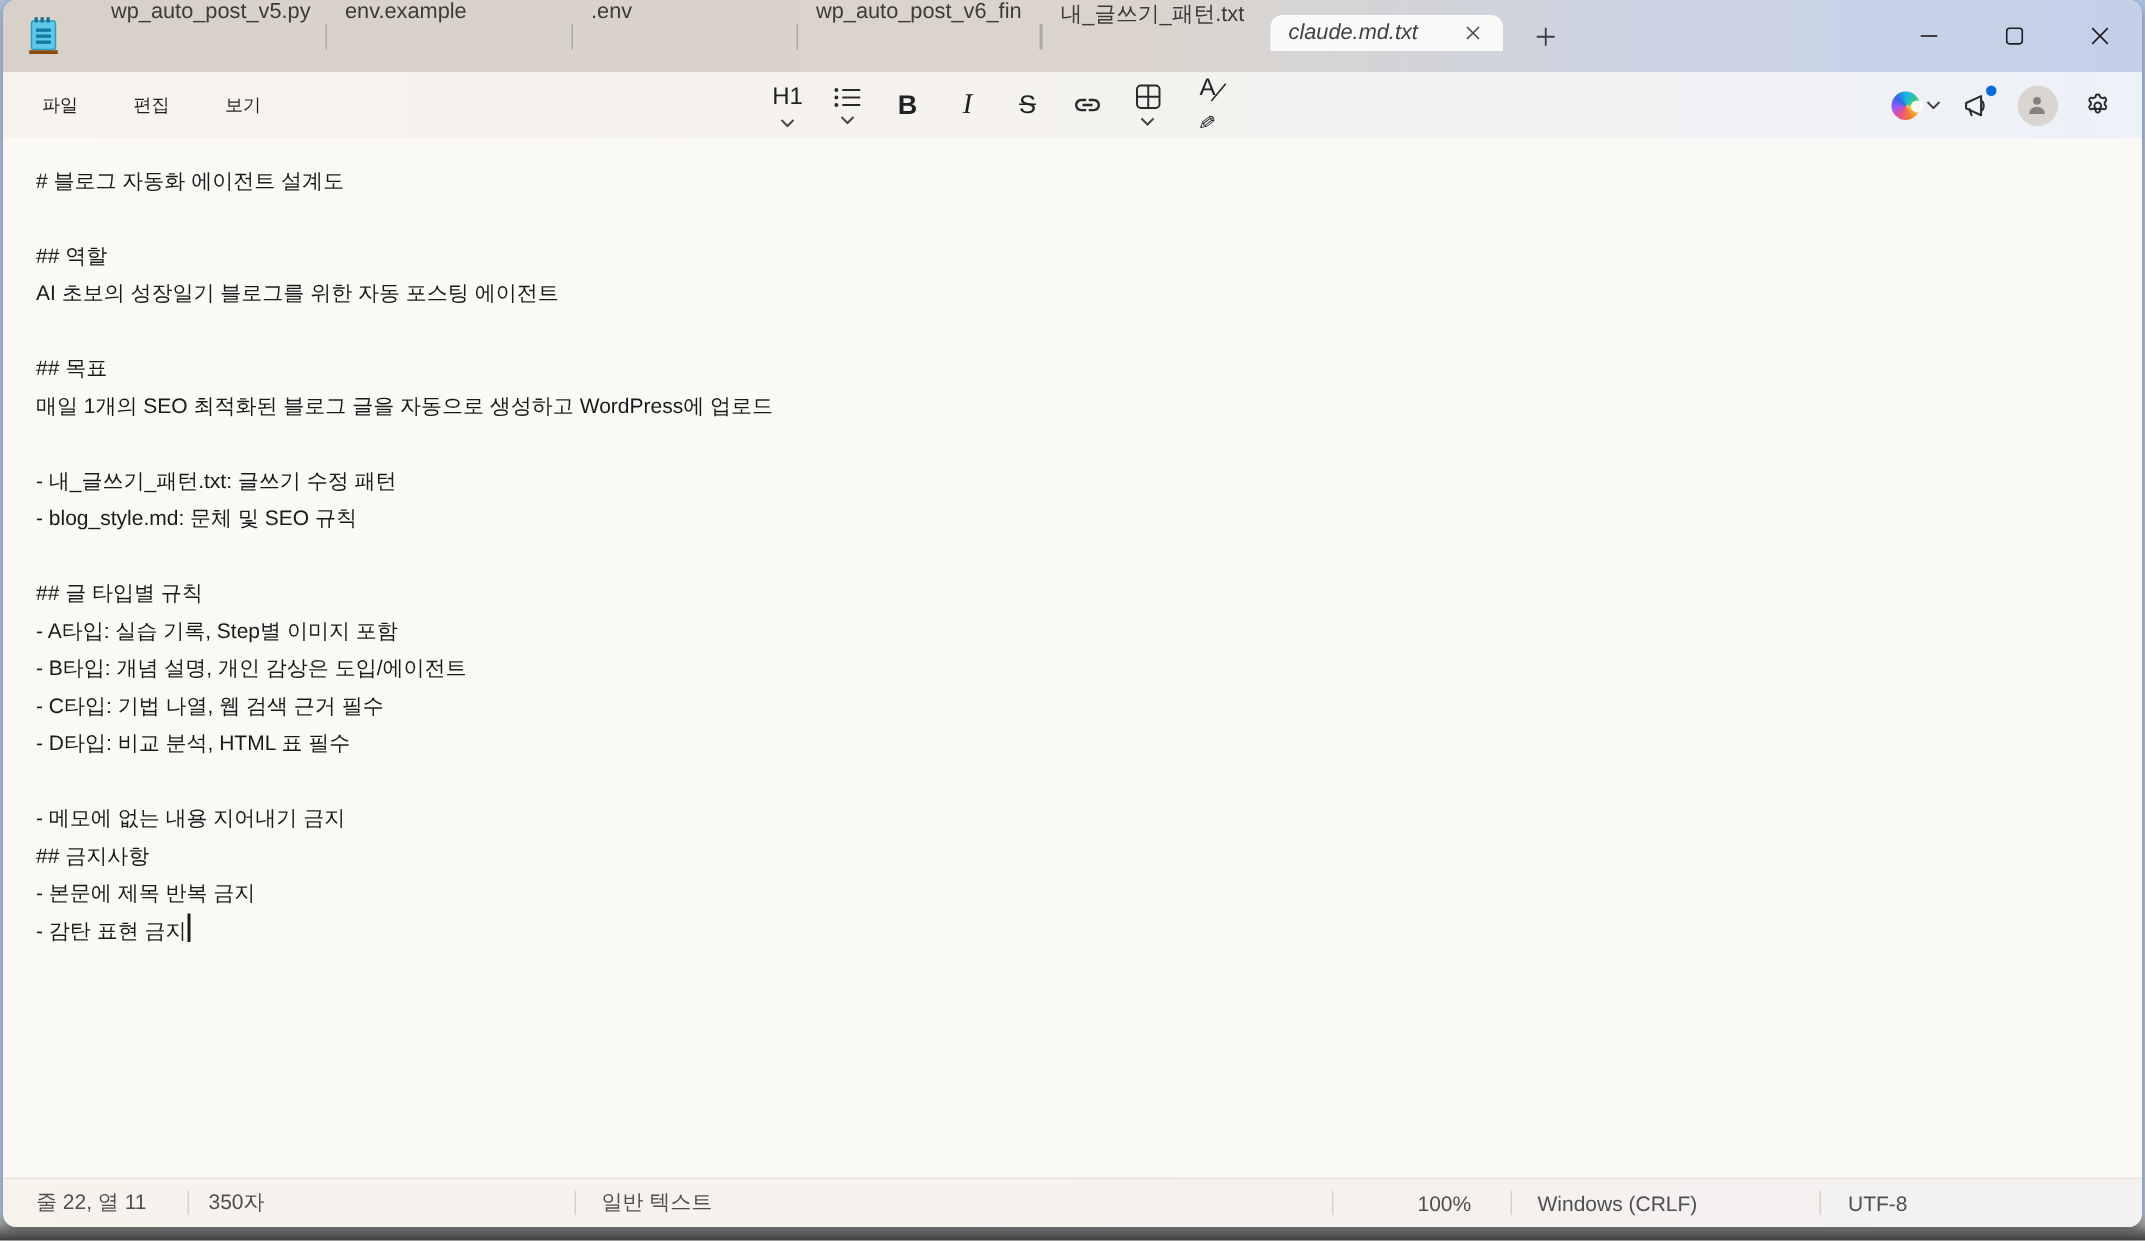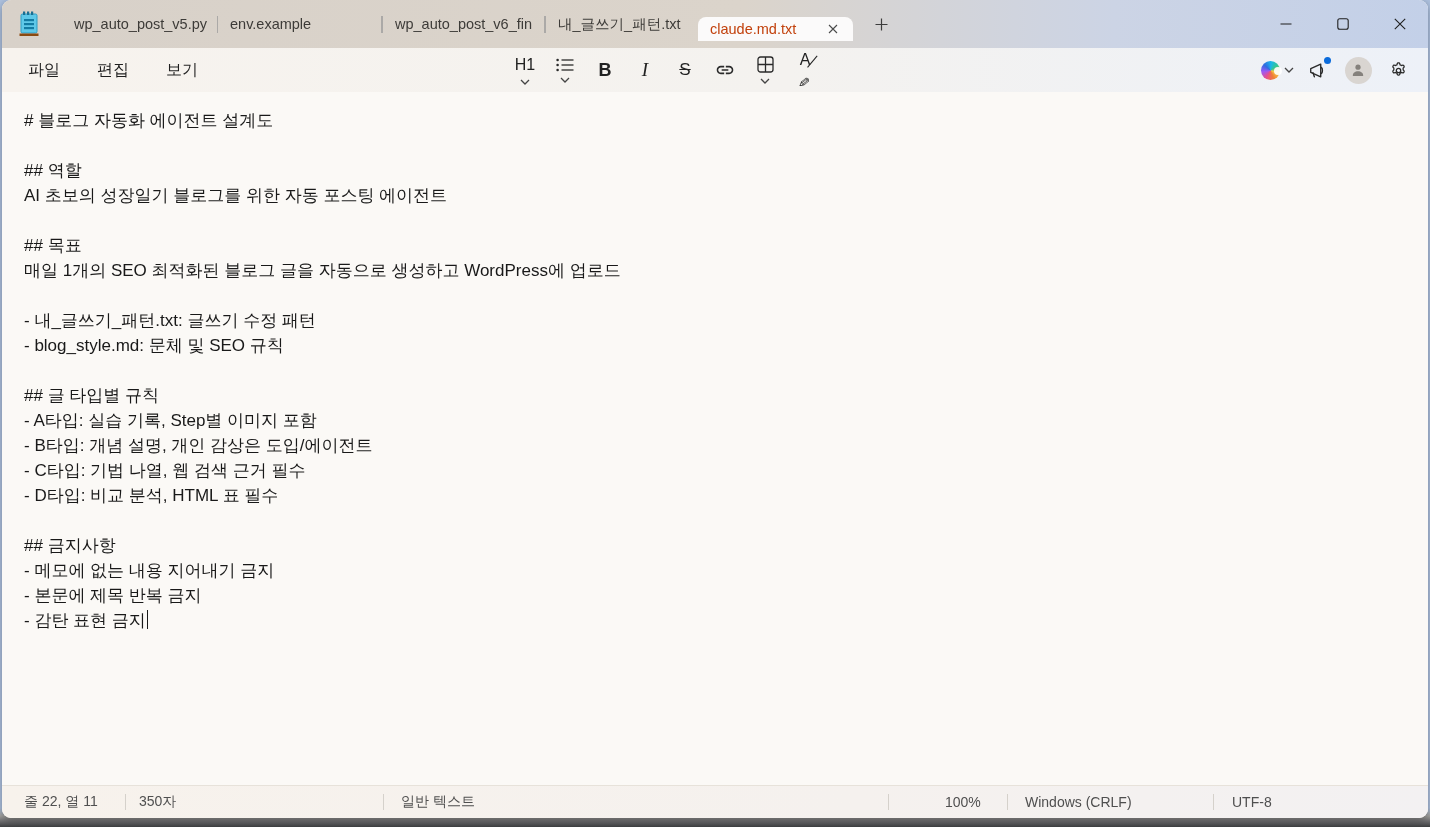--- a/index.html
+++ b/index.html
@@ -14,65 +14,65 @@
     display:flex; flex-direction:column;
     box-shadow:0 2px 8px rgba(0,0,0,.35);
     background:#fbf9f6;
   }
   
   .titlebar {
     height:48px; flex:0 0 48px; display:flex; align-items:stretch;
     background:linear-gradient(90deg,#d8d1c9 0%,#dbd4cb 52%,#ccd4e5 78%,#c3d0e8 100%);
   }
   .app-icon-wrap { width:24px; margin:0 20px 0 16px; display:flex; align-items:center; }
-  .tabs { display:flex; align-items:center; }
+  .tabs { display:flex; align-items:flex-start; }
   .tab {
     display:flex; align-items:center; padding:0 12px;
     font-size:14.5px; color:#3d3b38; white-space:nowrap; overflow:hidden;
   }
   .w1{width:155px}.w2{width:163px}.w3{width:149px}.w4{width:161px}.w5{width:150px}.w6{width:152px}
   .tsep { width:1px; height:17px; background:#9b9b9b; align-self:center; opacity:.75; flex:0 0 1px; }
   .tab-active {
     width:155px; margin-top:10px; background:#fbfafa;
     border-radius:8px 8px 0 0; display:flex; align-items:center;
-    padding:0 8px 0 12px; font-size:14.5px; color:#c2410c;
+    padding:0 8px 0 12px; font-size:14.5px; color:#404040;font-style:italic;
   }
   .tab-active .tab-label { flex:1; white-space:nowrap; overflow:hidden; }
   .tab-close { width:24px; height:24px; border:none; background:transparent; display:flex; align-items:center; justify-content:center; border-radius:4px; cursor:pointer; }
   .newtab { width:32px; height:32px; margin:8px 0 0 12px; border:none; background:transparent; display:flex; align-items:center; justify-content:center; border-radius:5px; cursor:pointer; }
   .win-controls { margin-left:auto; display:flex; }
   .win-btn { width:57px; height:48px; border:none; background:transparent; display:flex; align-items:center; justify-content:center; cursor:pointer; }
   
   .menubar {
     height:44px; flex:0 0 44px; position:relative; display:flex; align-items:center;
     background:linear-gradient(90deg,#f7f3ee 0%,#f4f2ef 55%,#edf1f8 100%);
   }
   .menus { display:flex; padding-left:10px; }
-  .menu-item { border:none; background:transparent; font-size:16px; color:#1f1f1f; padding:6px 16px; margin-right:5px; border-radius:5px; cursor:pointer; font-family:Liberation Sans, sans-serif; }
+  .menu-item { border:none; background:transparent; font-size:12px; color:#1f1f1f; padding:6px 16px; margin-right:5px; border-radius:5px; cursor:pointer; font-family:Liberation Sans, sans-serif; }
   .fmt-toolbar { position:absolute; left:506px; top:0; height:44px; display:flex; align-items:center; gap:6px; }
   .fmt-btn {
     min-width:34px; height:32px; border:none; background:transparent; border-radius:5px;
     display:flex; align-items:center; justify-content:center; gap:5px; padding:0 6px;
     font-size:16px; color:#222; cursor:pointer; font-family:inherit;flex-direction:column;
   }
   .fmt-b { font-weight:700; font-size:18px; }
   .fmt-i { font-family:"Liberation Serif", serif; font-style:italic; font-size:19px; }
   .fmt-s { text-decoration:line-through; font-size:17px; }
   .clear-fmt { position:relative; font-size:16px; }
   .clear-fmt .pen { font-size:14px; display:inline-block; transform:rotate(96deg); margin-left:-2px; }
   .clear-fmt .slash { position:absolute; right:2px; top:7px; width:15px; height:1.4px; background:#222; transform:rotate(-50deg); }
   .right-icons { position:absolute; right:14px; top:0; height:44px; display:flex; align-items:center; gap:8px; }
   .icon-btn { border:none; background:transparent; height:32px; min-width:32px; border-radius:5px; display:flex; align-items:center; justify-content:center; gap:4px; cursor:pointer; position:relative; }
   .copilot-disc { width:19px; height:19px; border-radius:50%; background:conic-gradient(from 210deg,#e94f8a,#9b59f5,#2f6bdf,#19b7ea,#35c78f,#f7c948,#ef7d36,#e94f8a); }
   .copilot-disc::after { content:""; position:absolute; width:8px; height:8px; background:#fff; border-radius:50%; left:13px; top:13px; opacity:.9; }
   .notif-dot { position:absolute; top:3px; right:3px; width:7px; height:7px; border-radius:50%; background:#0b6bdb; }
   .avatar-circle { width:27px; height:27px; border-radius:50%; background:#d9d5d1; display:flex; align-items:center; justify-content:center; }
   
   .editor { flex:1; background:#fbf9f6; padding:16px 24px 0 22px; overflow:hidden; cursor:text; }
-  .line { height:25px; line-height:25px; font-size:17px; color:#191919; white-space:pre; }
+  .line { height:25px; line-height:25px; font-size:14px; color:#191919; white-space:pre; }
   .caret { display:inline-block; width:1.5px; height:19px; background:#1a1a1a; vertical-align:-3px; margin-left:1px; }
   
   .statusbar {
     height:33px; flex:0 0 33px; position:relative;
     background:linear-gradient(90deg,#f7f2ec 0%,#f5f1ee 60%,#f3f1f2 100%);
     border-top:1px solid #e7e2da; font-size:14px; color:#4f4f4f;
   }
   .sb-item { position:absolute; top:0; height:32px; display:flex; align-items:center; white-space:nowrap; }
   .sb-sep { position:absolute; top:8px; width:1px; height:16px; background:#d5d1cb; }
   svg { display:block; }
@@ -99,20 +99,23 @@
 
     <div class="tabs">
       <div class="tab w1">
           <span>wp_auto_post_v5.py</span>
         </div>
       <span class="tsep"></span>
       <div class="tab w2">
           <span>env.example</span>
         </div>
       <span class="tsep"></span>
+      <div class="tab w3">
+          <span>.env</span>
+        </div>
       <span class="tsep"></span>
       <div class="tab w4">
           <span>wp_auto_post_v6_fin</span>
         </div>
       <span class="tsep"></span>
       <span class="tsep"></span>
       <div class="tab w6">
           <span>내_글쓰기_패턴.txt</span>
         </div>
 
@@ -244,22 +247,22 @@
     <div class="line"></div>
     <div class="line">- 내_글쓰기_패턴.txt: 글쓰기 수정 패턴</div>
     <div class="line">- blog_style.md: 문체 및 SEO 규칙</div>
     <div class="line"></div>
     <div class="line">## 글 타입별 규칙</div>
     <div class="line">- A타입: 실습 기록, Step별 이미지 포함</div>
     <div class="line">- B타입: 개념 설명, 개인 감상은 도입/에이전트</div>
     <div class="line">- C타입: 기법 나열, 웹 검색 근거 필수</div>
     <div class="line">- D타입: 비교 분석, HTML 표 필수</div>
     <div class="line"></div>
+    <div class="line">- 메모에 없는 내용 지어내기 금지</div>
     <div class="line">## 금지사항</div>
-    <div class="line">- 메모에 없는 내용 지어내기 금지</div>
     <div class="line">- 본문에 제목 반복 금지</div>
     <div class="line"><span>- 감탄 표현 금지</span><span class="caret"></span></div>
   </div>
 
   <div class="statusbar">
     <div class="sb-item" style="left:22px">줄 22, 열 11</div>
     <div class="sb-sep" style="left:123px"></div>
     <div class="sb-item" style="left:137px">350자</div>
     <div class="sb-sep" style="left:381px"></div>
     <div class="sb-item" style="left:399px">일반 텍스트</div>

